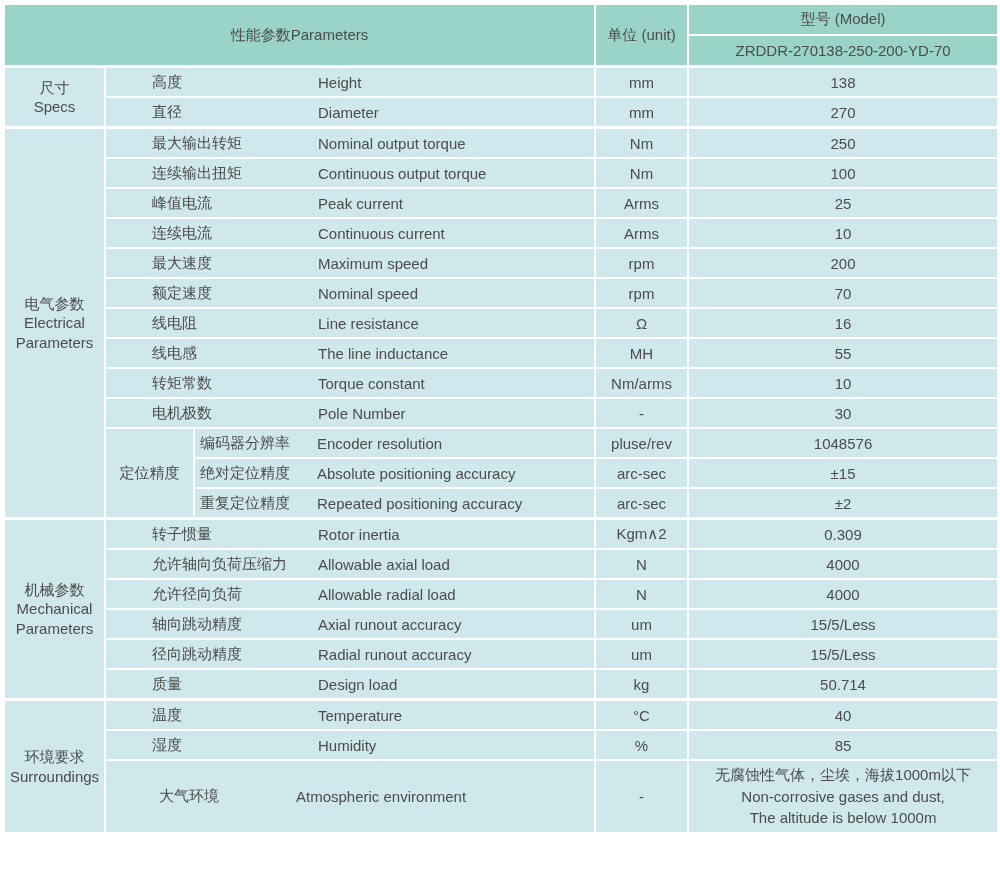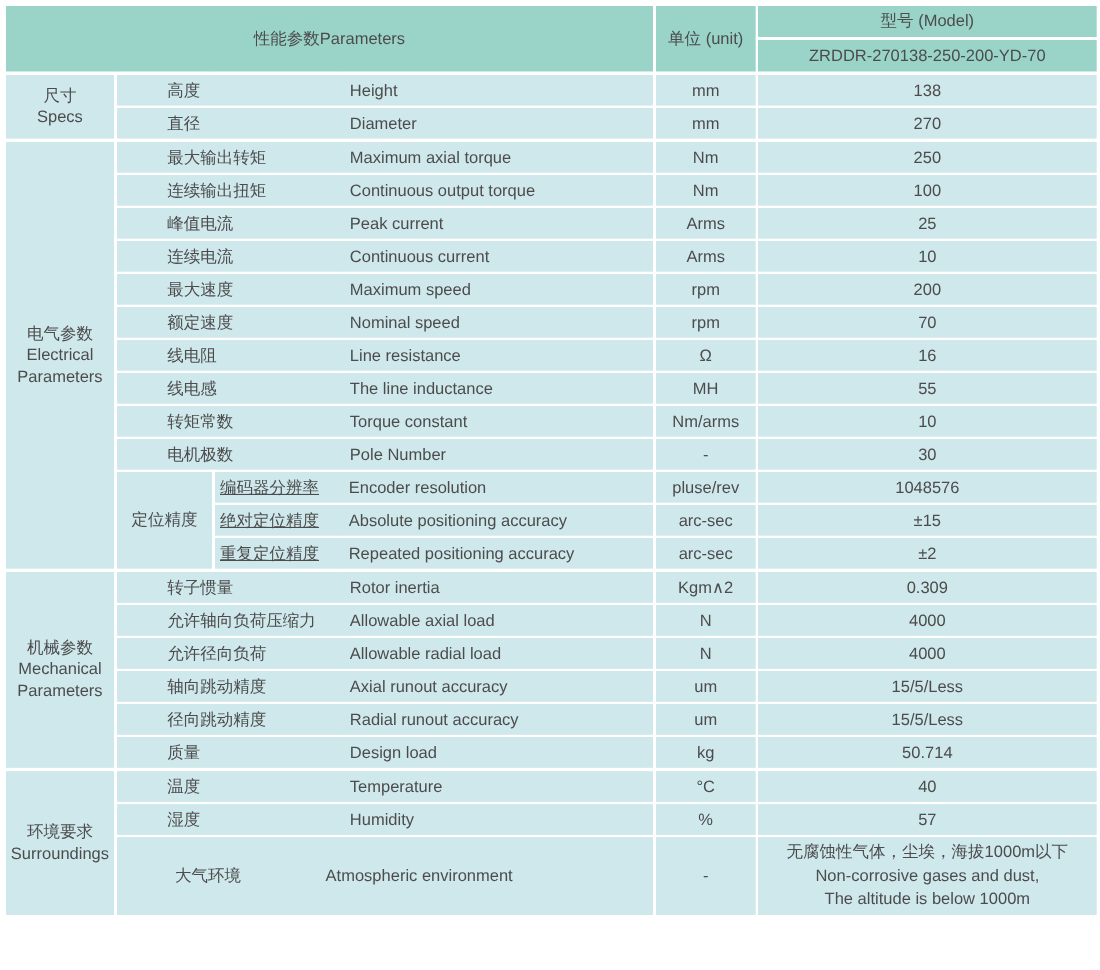--- a/index.html
+++ b/index.html
@@ -41,21 +41,21 @@
   td.cat{
     text-align:center;
     line-height:1.3;
     font-size:15px;
     margin-left:42px;
   }
   .cat-cn,.cat-en{display:block;}
   td.name-cell{}
   .name-flex{display:flex;align-items:center;}
   .cn{margin-left:46px;width:166px;flex:none;}
-  .cn-sub{margin-left:5px;width:117px;flex:none;text-decoration:underline;}
+  .cn-sub{margin-left:5px;width:117px;flex:none;}
   .cn-atmos{margin-left:53px;width:137px;flex:none;}
   .en{flex:1;}
   td.unit,td.val{text-align:center;}
   td.tall{height:71px;}
   .val-lines{line-height:1.45;text-align:center;}
   .footnotes{
     padding:5px 0 0 2px;
     line-height:1.35;
   }
   .fn-cn{font-size:11px;color:#4f4f4f;}
@@ -111,21 +111,21 @@
     </tr>
 
     <tr class="sec-start">
       <td class="cat" rowspan="13">
         <span class="cat-cn">电气参数</span>
         <span class="cat-en">Electrical Parameters</span>
       </td>
       <td class="name-cell" colspan="3">
             <div class="name-flex">
         <span class="cn">最大输出转矩</span>
-        <span class="en">Maximum axial torque</span>
+        <span class="en">Nominal output torque</span>
             </div>
           </td>
       <td class="unit">Nm</td>
       <td class="val">250</td>
     </tr>
     <tr>
       <td class="name-cell" colspan="3">
             <div class="name-flex">
         <span class="cn">连续输出扭矩</span>
         <span class="en">Continuous output torque</span>
@@ -327,21 +327,21 @@
       <td class="val">40</td>
     </tr>
     <tr>
       <td class="name-cell" colspan="3">
             <div class="name-flex">
         <span class="cn">湿度</span>
         <span class="en">Humidity</span>
             </div>
           </td>
       <td class="unit">%</td>
-      <td class="val">57</td>
+      <td class="val">85</td>
     </tr>
     <tr>
       <td class="name-cell tall" colspan="3">
             <div class="name-flex">
         <span class="cn-atmos">大气环境</span>
         <span class="en">Atmospheric environment</span>
             </div>
           </td>
       <td class="unit tall">-</td>
       <td class="val tall">

